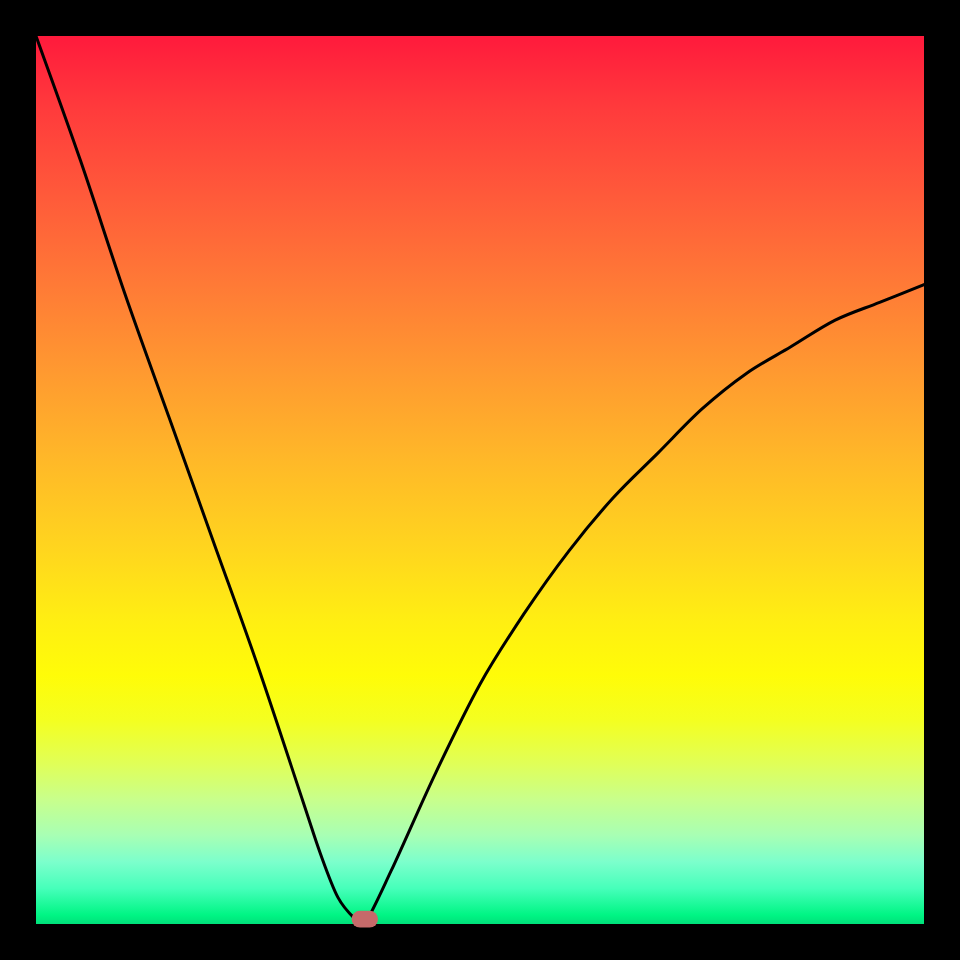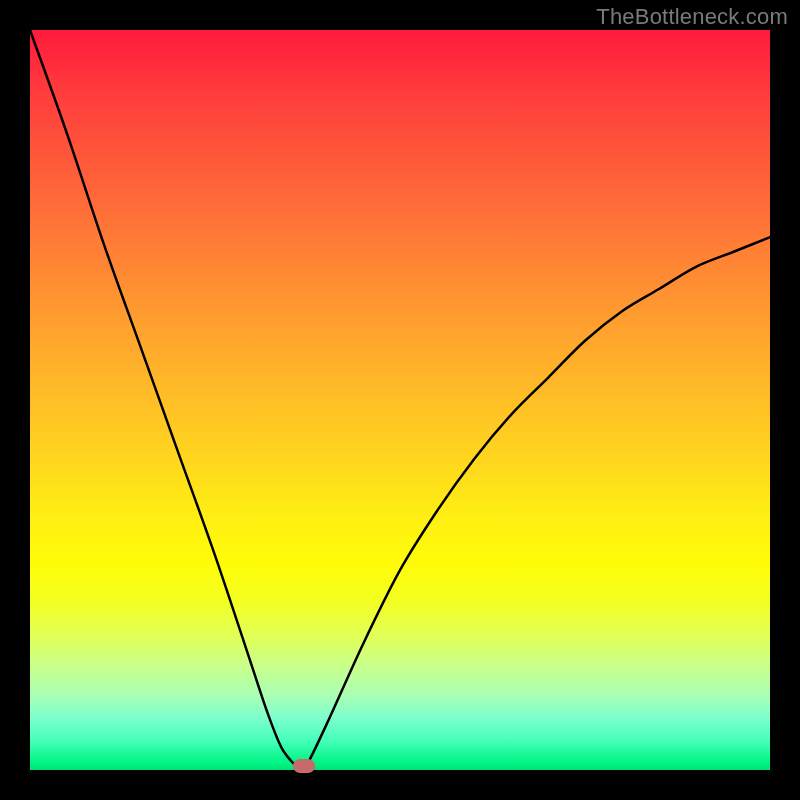--- a/index.html
+++ b/index.html
@@ -73,14 +73,13 @@
 </head>
 <body>
 
 <div class="frame">
   <div class="plot-area">
     <svg class="curve" viewBox="0 0 740 740" preserveAspectRatio="none">
       <path id="curve-path" fill="none" stroke="#000" stroke-width="2.5" stroke-linecap="round" stroke-linejoin="round" d="M 0 0 C 6.166666666666667 17.26666666666667, 24.666666666666664 67.83333333333334, 37 103.60000000000002 C 49.333333333333336 139.3666666666667, 61.666666666666664 178.83333333333334, 74 214.60000000000002 C 86.33333333333333 250.3666666666667, 98.66666666666667 283.66666666666674, 111 318.20000000000005 C 123.33333333333333 352.73333333333335, 135.66666666666666 387.2666666666667, 148 421.8 C 160.33333333333334 456.3333333333333, 172.66666666666666 489.6333333333333, 185 525.4 C 197.33333333333334 561.1666666666666, 213.36666666666667 610.5, 222 636.4 C 230.63333333333333 662.3, 231.86666666666667 667.2333333333333, 236.8 680.8 C 241.73333333333335 694.3666666666666, 246.66666666666669 708.55, 251.60000000000002 717.8 C 256.53333333333336 727.05, 262.7 732.5999999999999, 266.4 736.3 C 270.09999999999997 740, 268.8666666666667 746.7833333333333, 273.8 740 C 278.73333333333335 733.2166666666667, 286.1333333333333 716.5666666666667, 296 695.6 C 305.8666666666667 674.6333333333333, 320.6666666666667 640.1, 333 614.2 C 345.3333333333333 588.3000000000001, 357.66666666666663 562.4000000000001, 370 540.2 C 382.33333333333337 518, 394.66666666666674 499.5, 407.00000000000006 481 C 419.33333333333337 462.5, 431.6666666666667 445.23333333333335, 444 429.2 C 456.3333333333333 413.16666666666663, 468.6666666666667 398.3666666666667, 481 384.8 C 493.3333333333333 371.23333333333335, 505.6666666666667 360.13333333333327, 518 347.79999999999995 C 530.3333333333334 335.46666666666664, 542.6666666666666 321.9, 555 310.8 C 567.3333333333334 299.70000000000005, 579.6666666666666 289.8333333333333, 592 281.2 C 604.3333333333334 272.56666666666666, 616.6666666666666 266.4, 629 259 C 641.3333333333334 251.6, 653.6666666666666 242.9666666666666, 666 236.79999999999995 C 678.3333333333334 230.6333333333333, 690.6666666666666 226.9333333333333, 703 222 C 715.3333333333334 217.0666666666667, 733.8333333333334 209.6666666666667, 740 207.20000000000005"></path>
     </svg>
     <div id="marker" class="marker" style="left: 273.8px; top: 736px; background: rgb(198, 106, 106);"></div>
   </div>
-  <div class="watermark">TheBottleneck.com</div>
 </div>
 
 </body></html>

